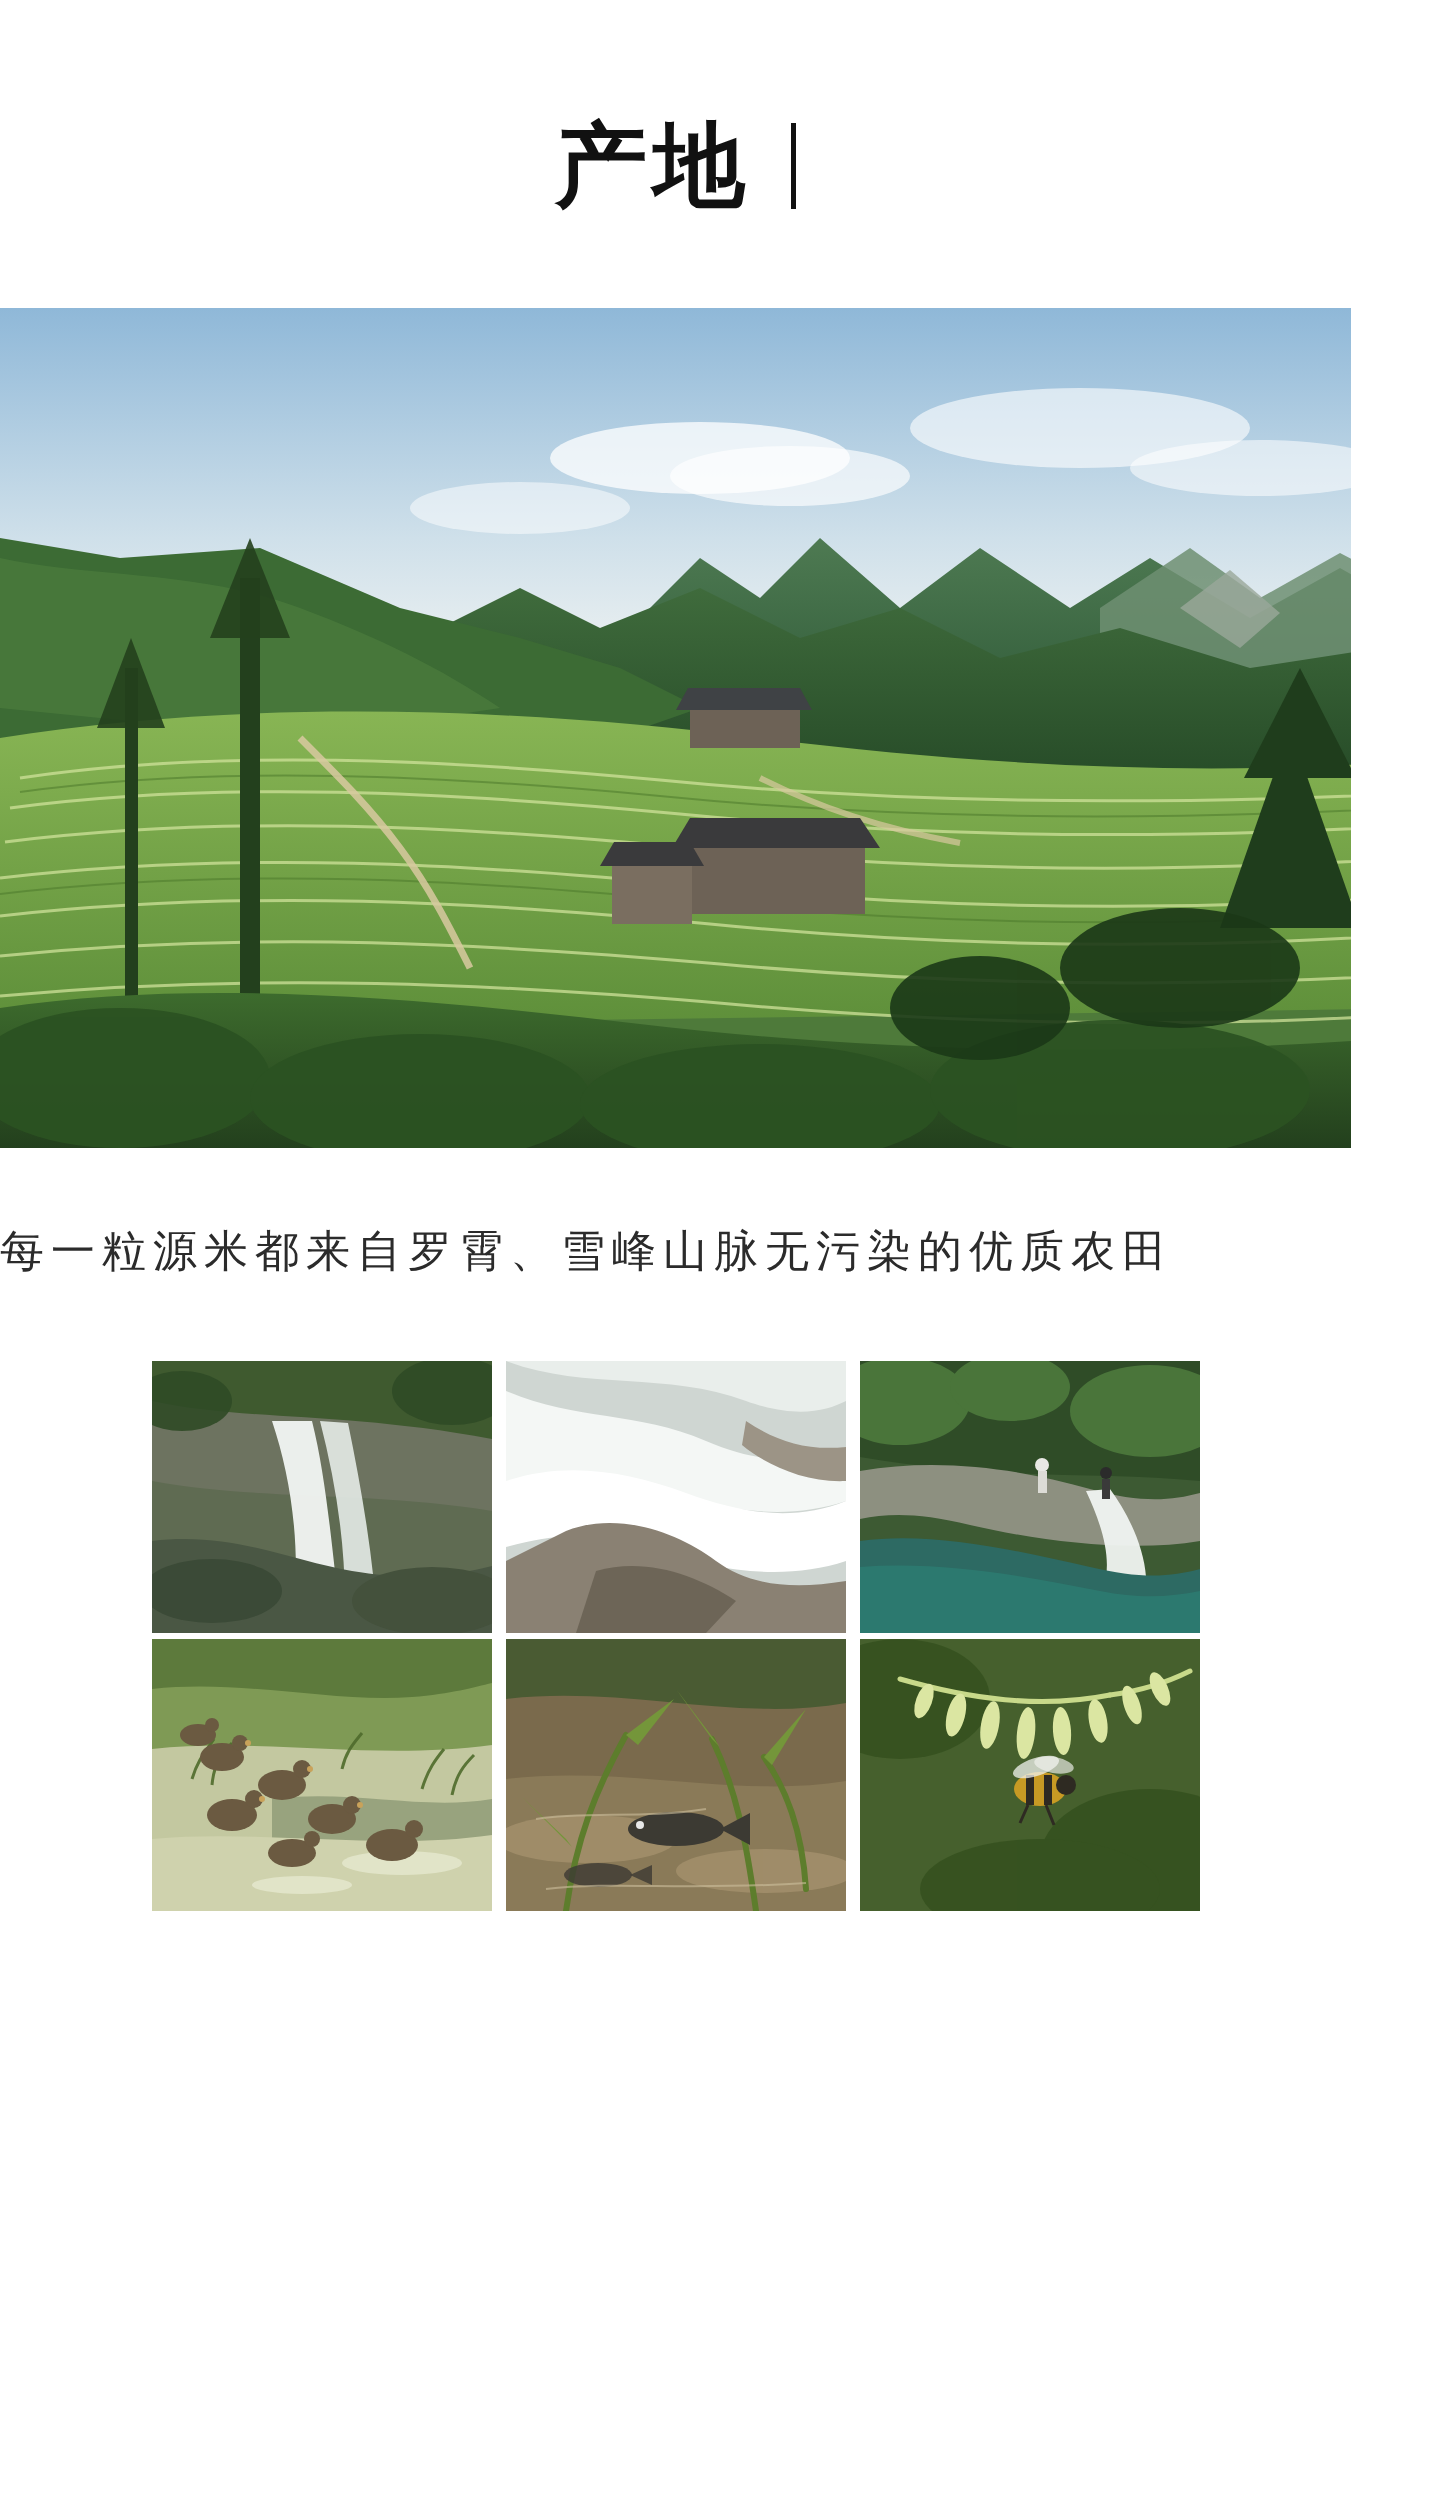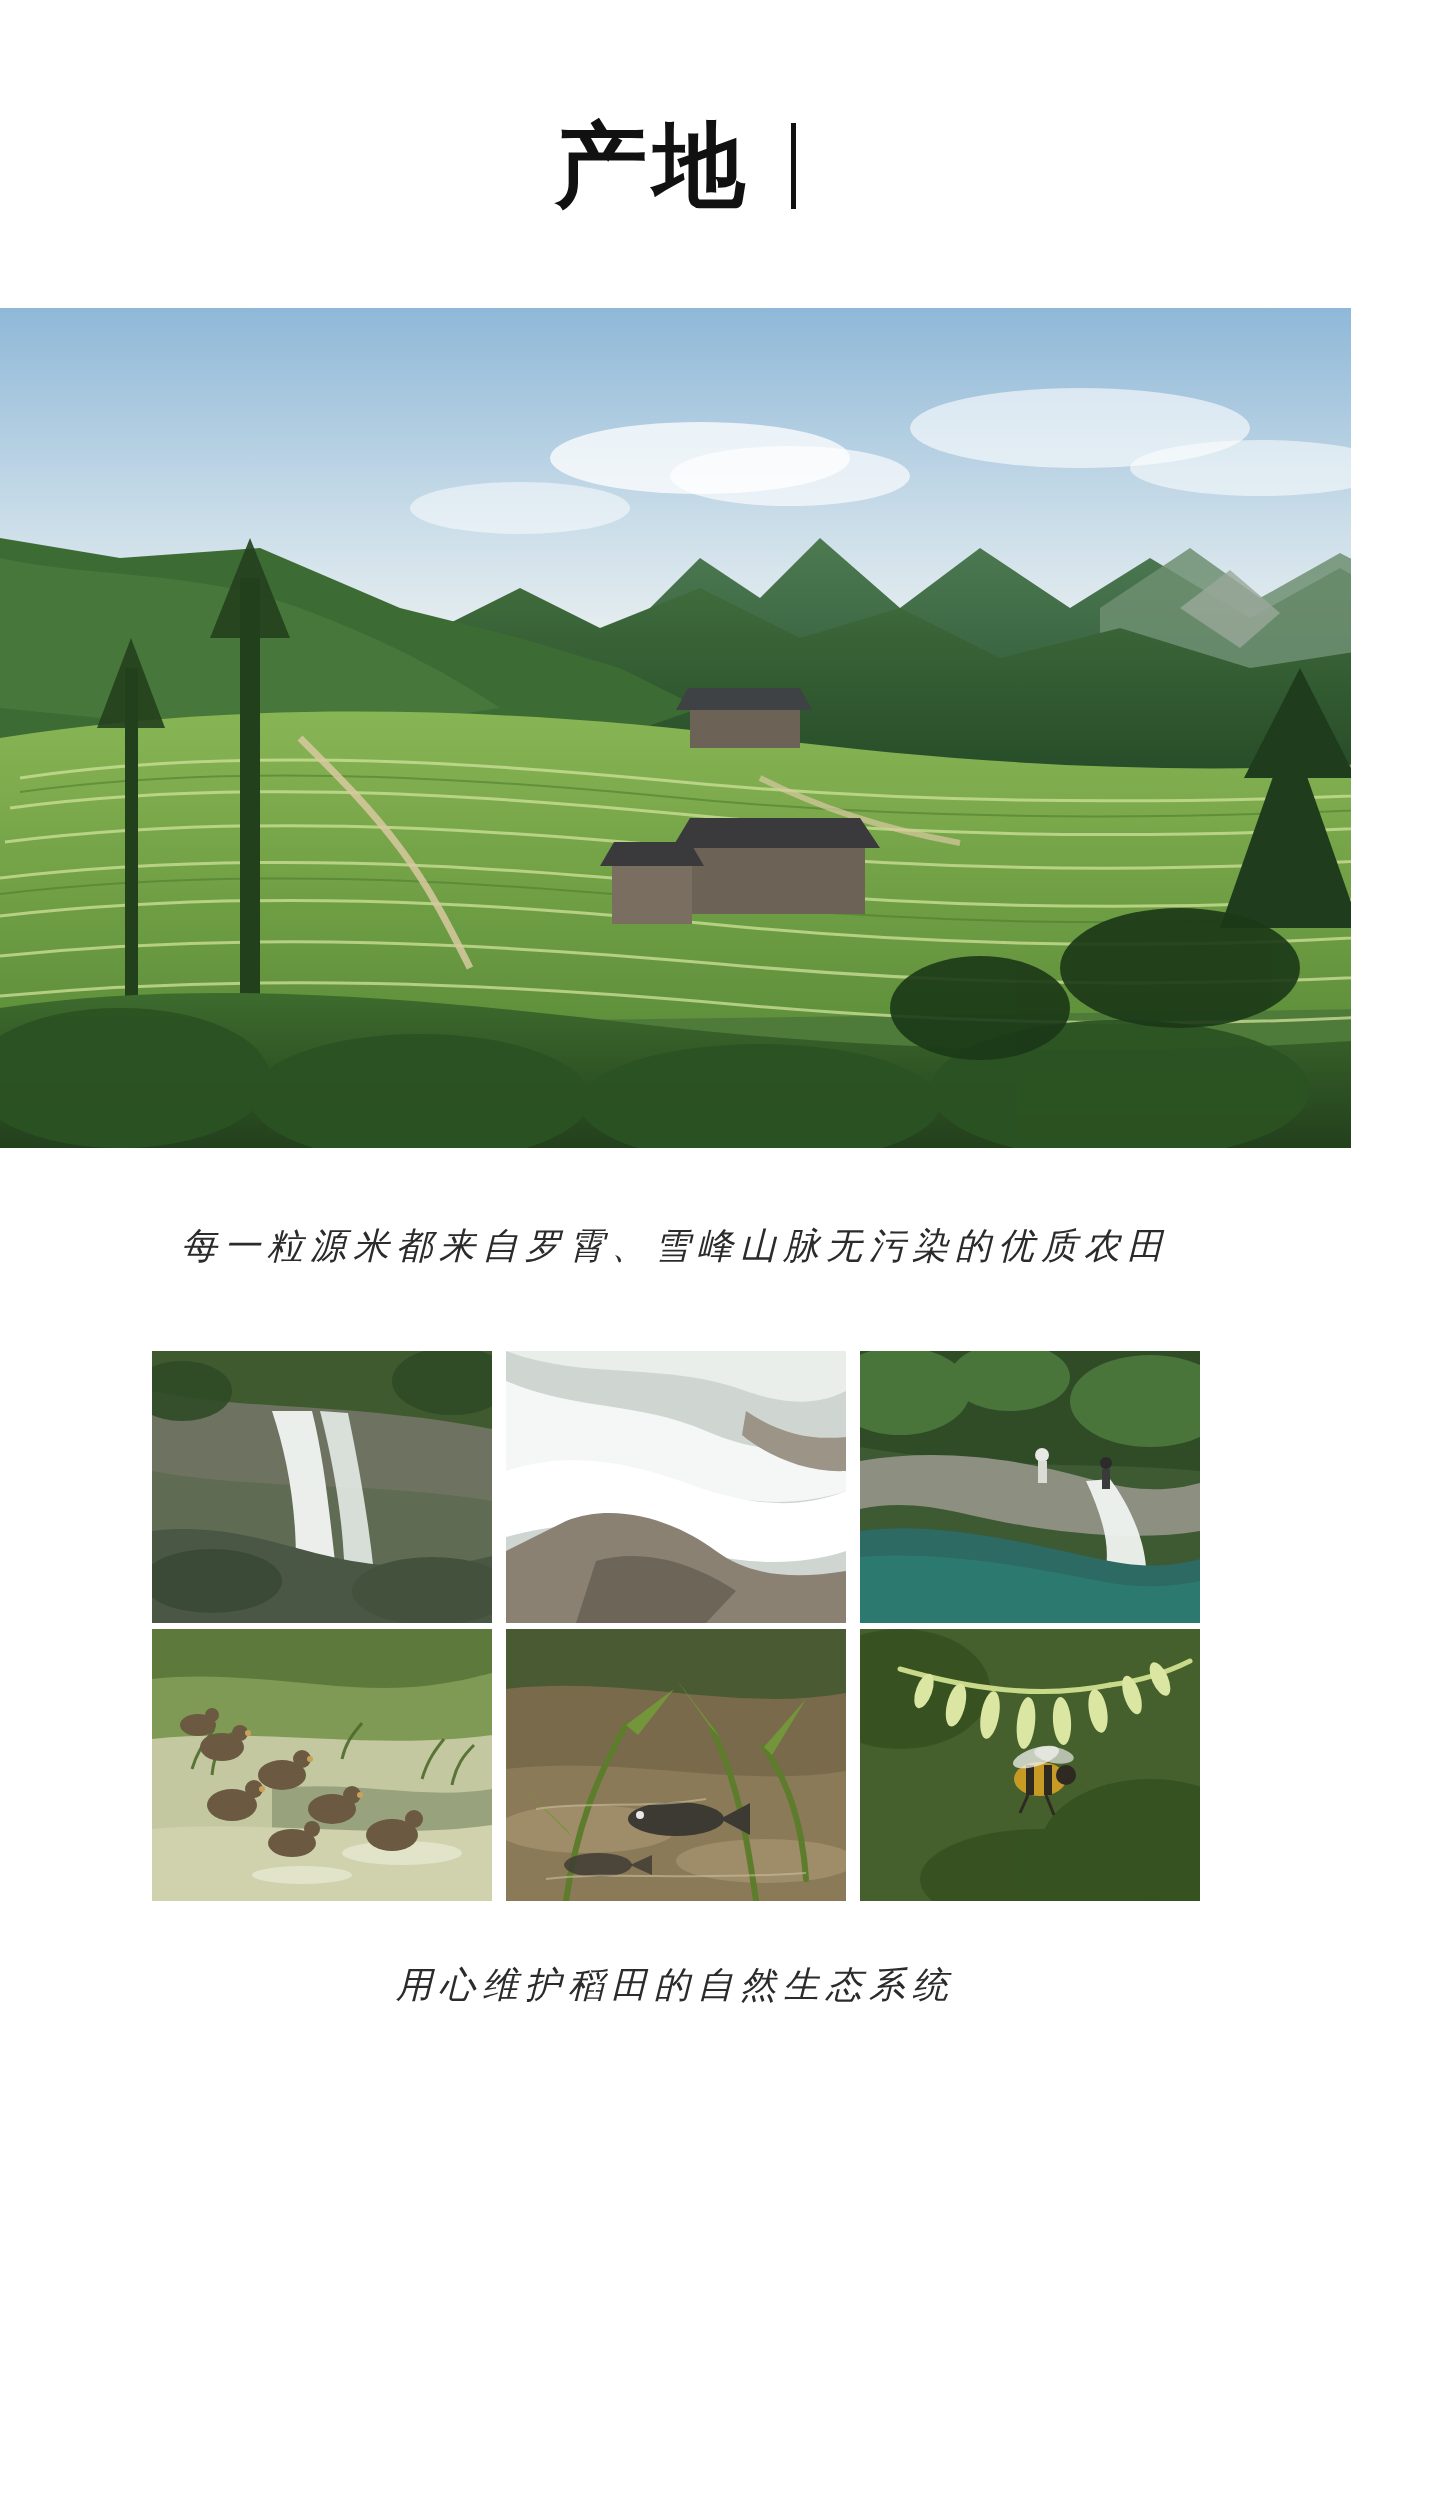--- a/index.html
+++ b/index.html
@@ -55,27 +55,26 @@
     width: 1446px;
     height: 840px;
     position: relative;
     overflow: hidden;
     background: #4e7a3a;
   }
   .hero svg { display: block; }
 
   
   .caption {
-    text-align: center;
-    font-size: 36px;
+    text-align: left;
+    font-size: 44px;
     letter-spacing: 7px;
     color: #2b2b2b;
     padding: 74px 0 70px 0;
     font-family: "DejaVu Sans", "Liberation Sans", sans-serif;
-    font-style: italic;
   }
   .caption.small-gap { padding: 60px 0 46px 0; }
 
   
   .triptych {
     display: flex;
     justify-content: center;
     gap: 14px;
   }
   .tile {
@@ -369,16 +368,15 @@
           <rect x="184" y="136" width="8" height="30" fill="#2e2a22"></rect>
           <circle cx="206" cy="146" r="10" fill="#2e2a22"></circle>
           <ellipse cx="176" cy="128" rx="24" ry="9" fill="#f2f3ef" opacity="0.75" transform="rotate(-18 176 128)"></ellipse>
           <ellipse cx="194" cy="126" rx="20" ry="8" fill="#f2f3ef" opacity="0.65" transform="rotate(10 194 126)"></ellipse>
           <path d="M168,166 L160,184 M186,166 L194,186" stroke="#2e2a22" stroke-width="3"></path>
         </g>
       </svg>
     </div>
   </div>
 
-  <div class="caption small-gap">用心维护稻田的自然生态系统</div>
 
   <div class="bottom-space"></div>
 </div>
 
 </body></html>

